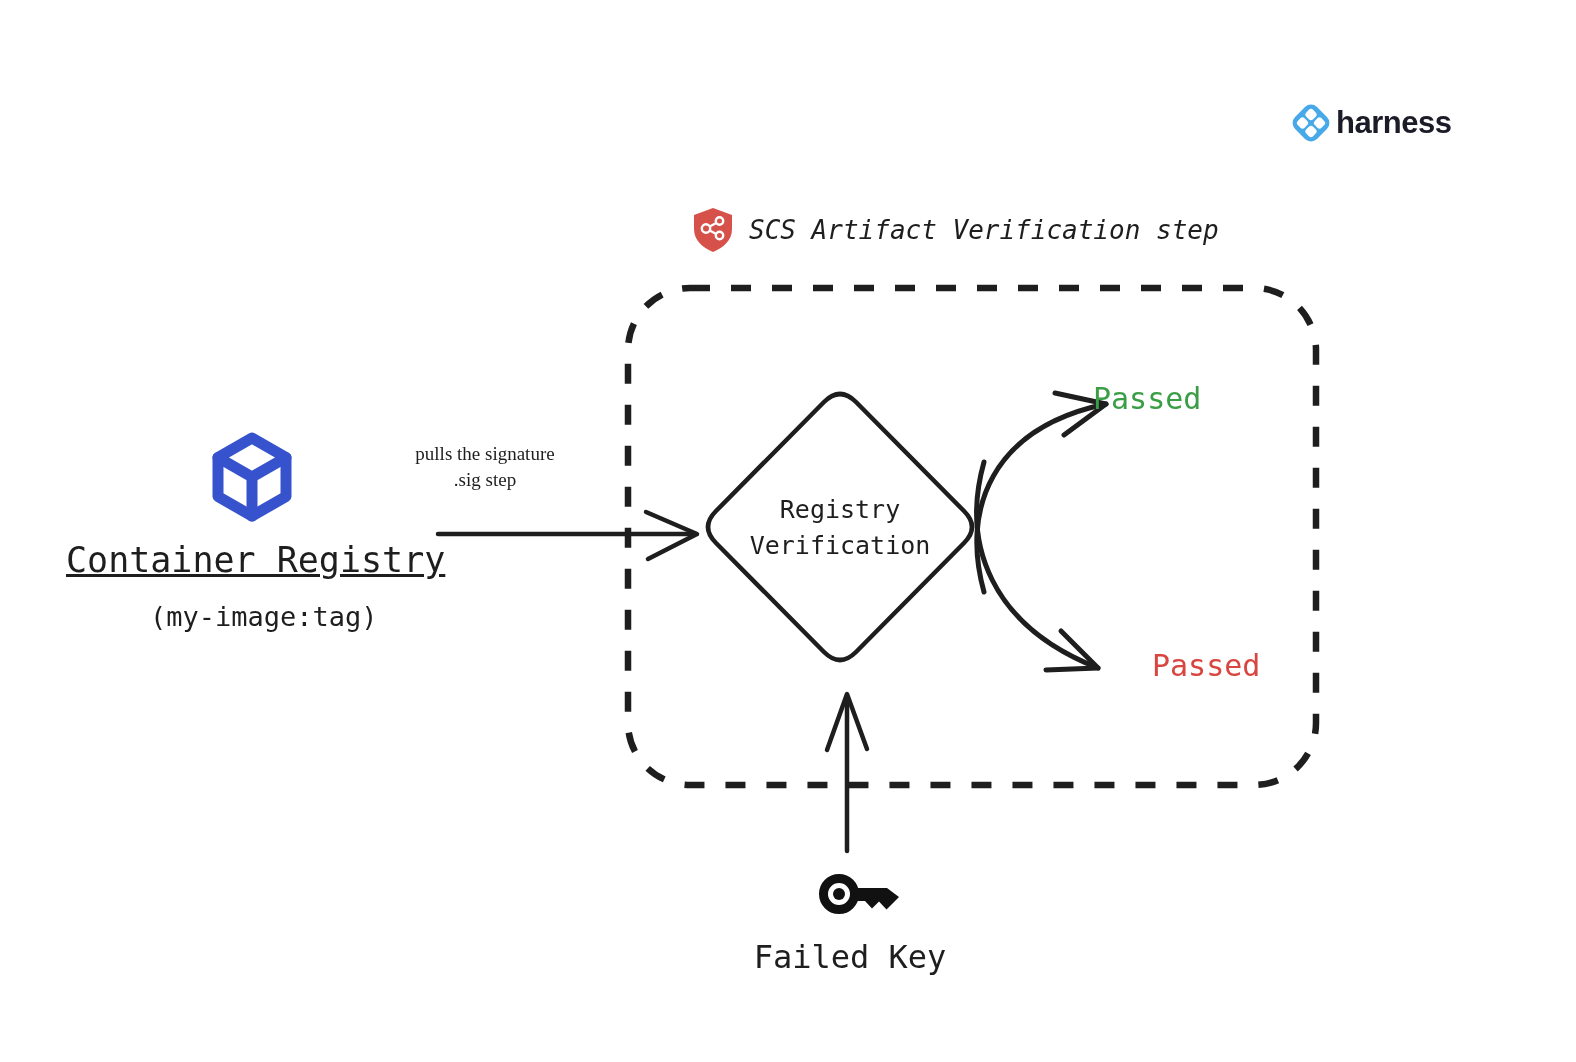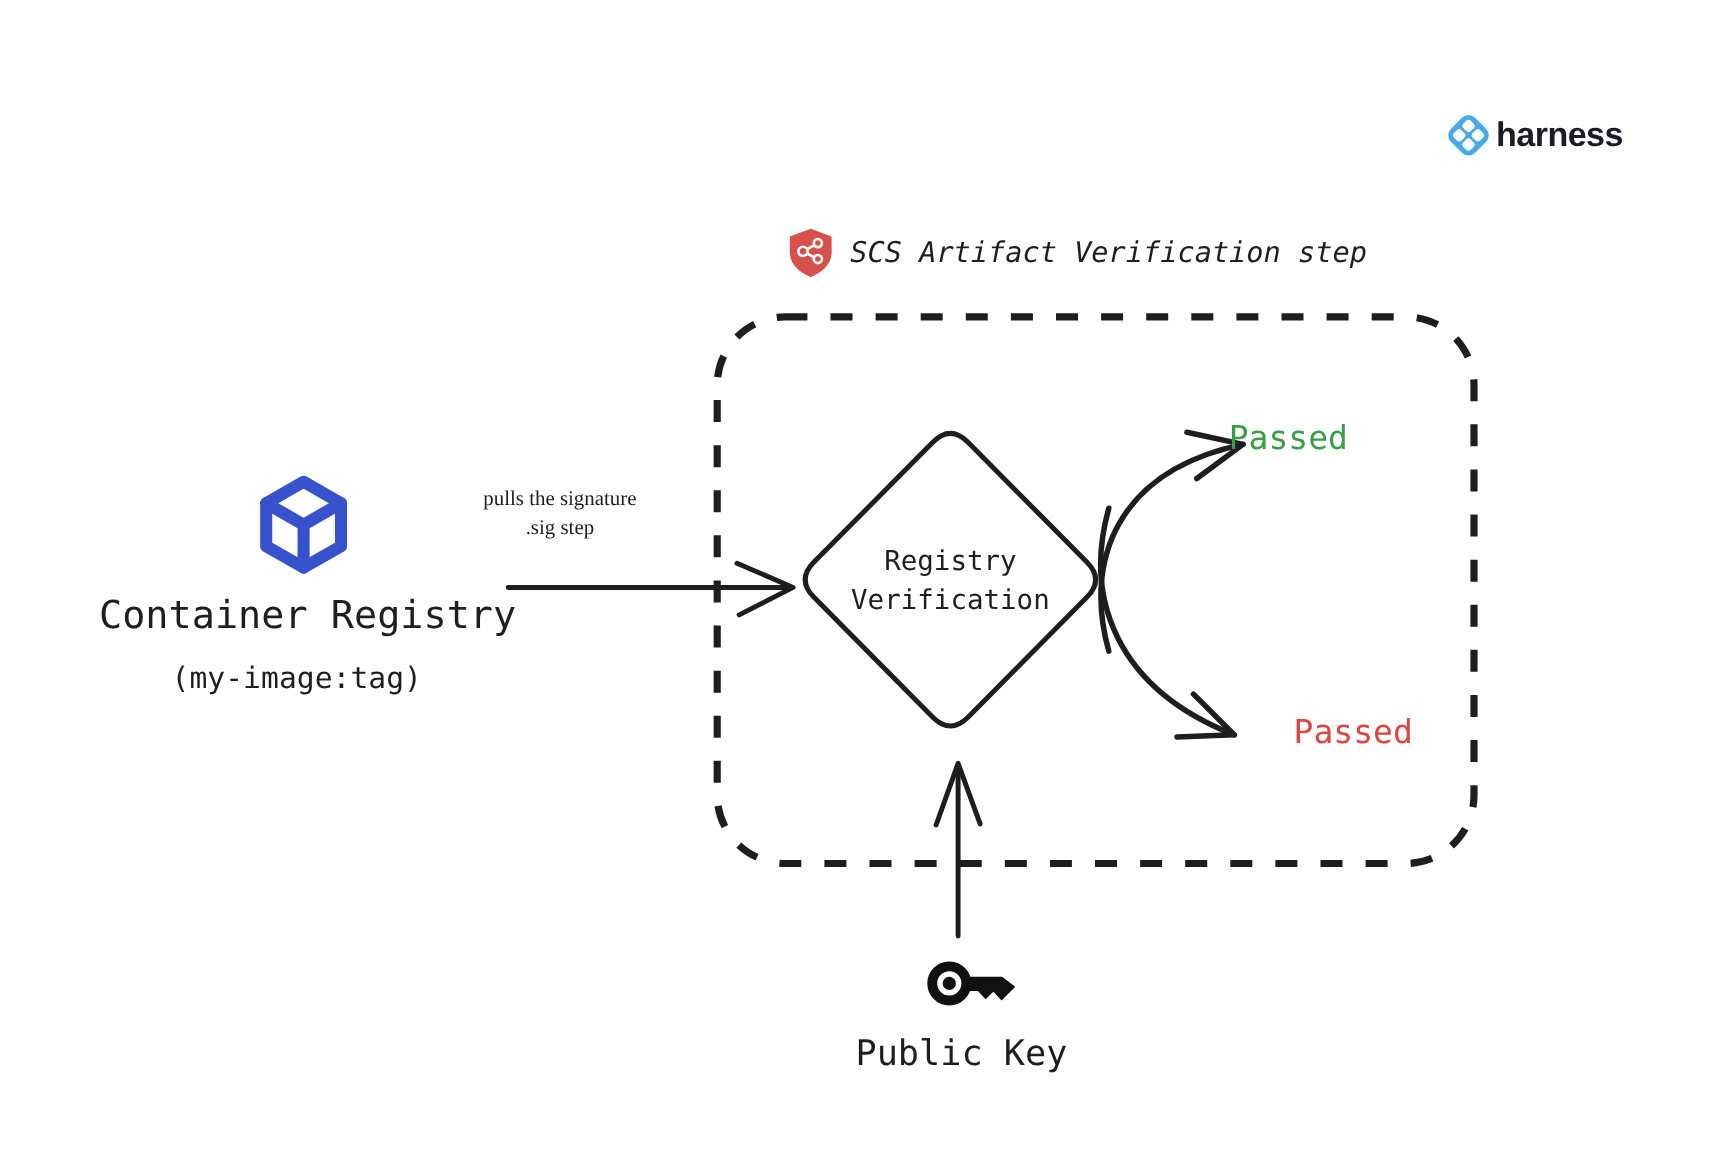--- a/index.html
+++ b/index.html
@@ -3,40 +3,39 @@
 <meta charset="utf-8">
 <style>
   html,body{margin:0;padding:0;background:#fff;}
   .canvas{
     position:relative;
     width:1532px;height:1062px;
     background:#ffffff;
     overflow:hidden;
     font-family:"DejaVu Sans Mono", monospace;
     color:#1e1e1e;
-    margin-left:24px;
   }
   .abs{position:absolute;}
   .layer{position:absolute;left:0;top:0;width:1576px;height:1062px;}
 
   
   .logo{position:absolute;left:1288px;top:100px;display:flex;align-items:center;}
   .logo-text{
     font-family:"Liberation Sans", sans-serif;
     font-weight:bold;font-size:31px;letter-spacing:-0.5px;
     color:#1c1c28;margin-left:2px;line-height:46px;
   }
 
   
   .title-row{position:absolute;left:690px;top:206px;display:flex;align-items:center;}
   .title-text{font-size:26px;margin-left:13px;line-height:48px;white-space:nowrap;font-style:italic;}
 
   
-  .registry-label{position:absolute;left:66px;top:540px;font-size:35px;white-space:nowrap;}
-  .registry-sublabel{position:absolute;left:132px;top:601px;font-size:27px;white-space:nowrap;}
+  .registry-label{position:absolute;left:66px;top:540px;font-size:35px;white-space:nowrap;text-decoration:underline;}
+  .registry-sublabel{position:absolute;left:150px;top:601px;font-size:27px;white-space:nowrap;}
 
   
   .pull-label{
     position:absolute;left:485px;top:441px;transform:translateX(-50%);
     font-size:19px;line-height:26px;text-align:center;white-space:nowrap;font-family:Liberation Serif, serif;
   }
 
   
   .diamond-label{
     position:absolute;left:840px;top:492px;transform:translateX(-50%);
@@ -136,16 +135,16 @@
 
   <div class="passed-label">Passed</div>
   <div class="failed-label">Passed</div>
 
   <div>
     <svg class="abs" style="left:812px;top:866px" width="94" height="56" viewBox="0 0 94 56" xmlns="http://www.w3.org/2000/svg">
       <circle cx="27" cy="28" r="15.5" stroke="#111111" stroke-width="9" fill="#ffffff"></circle>
       <circle cx="27" cy="28" r="6" fill="#111111"></circle>
       <path d="M 45 22 L 75 22 L 87 31 L 74.5 43.5 L 67 35.5 L 60 42.5 L 53 35 L 45 35 Z" fill="#111111"></path>
     </svg>
-    <div class="pk-label">Public Key</div>
+    <div class="pk-label">Failed Key</div>
   </div>
 
 </div>
 
 </body></html>

